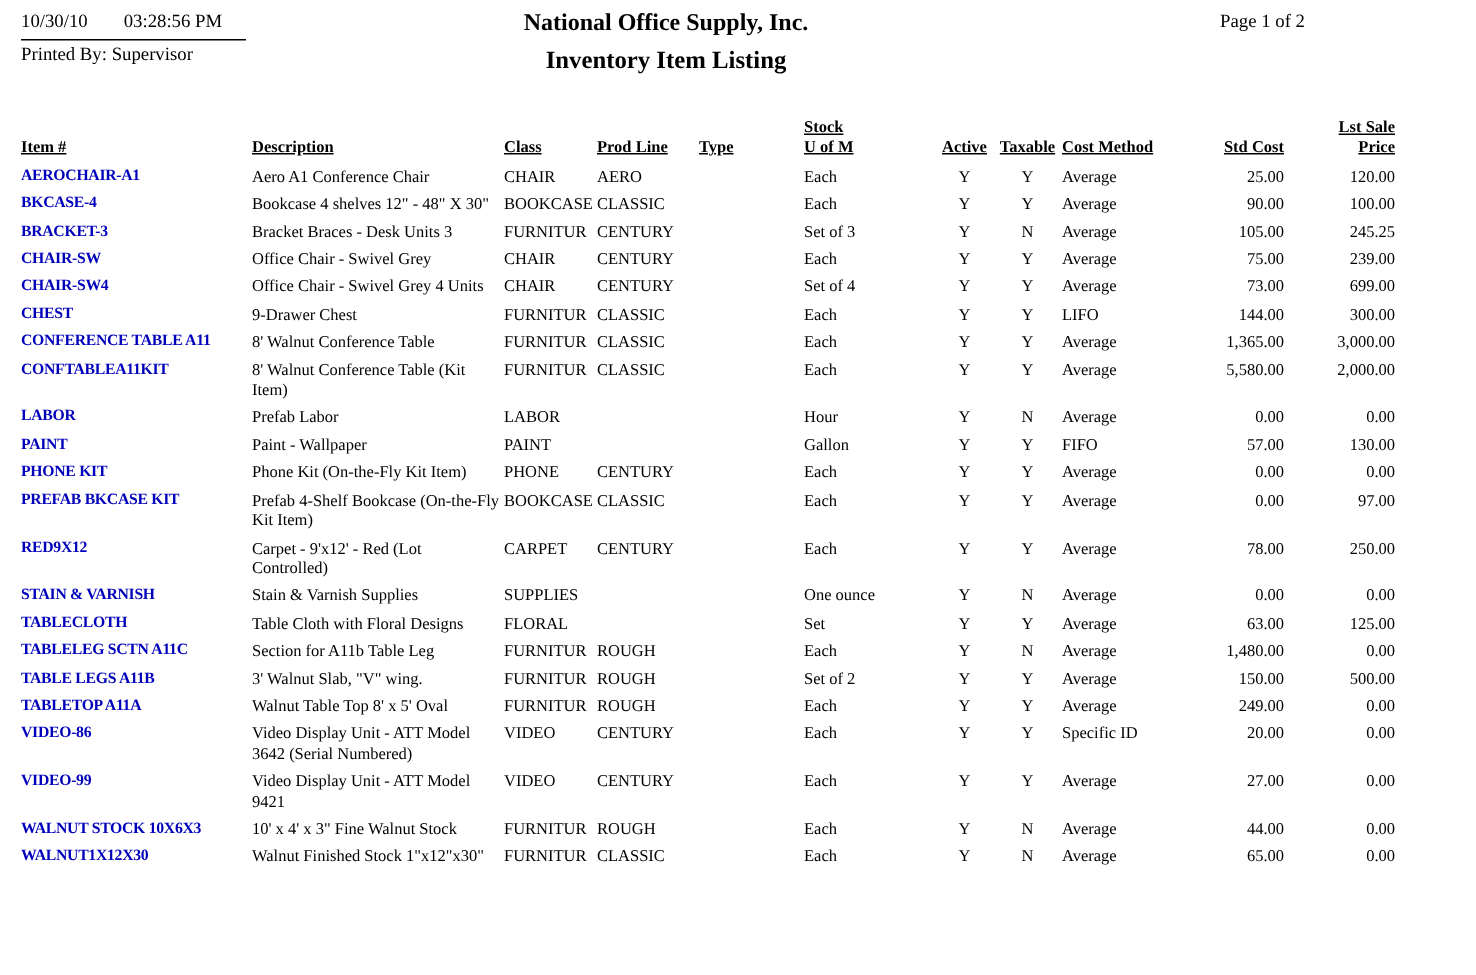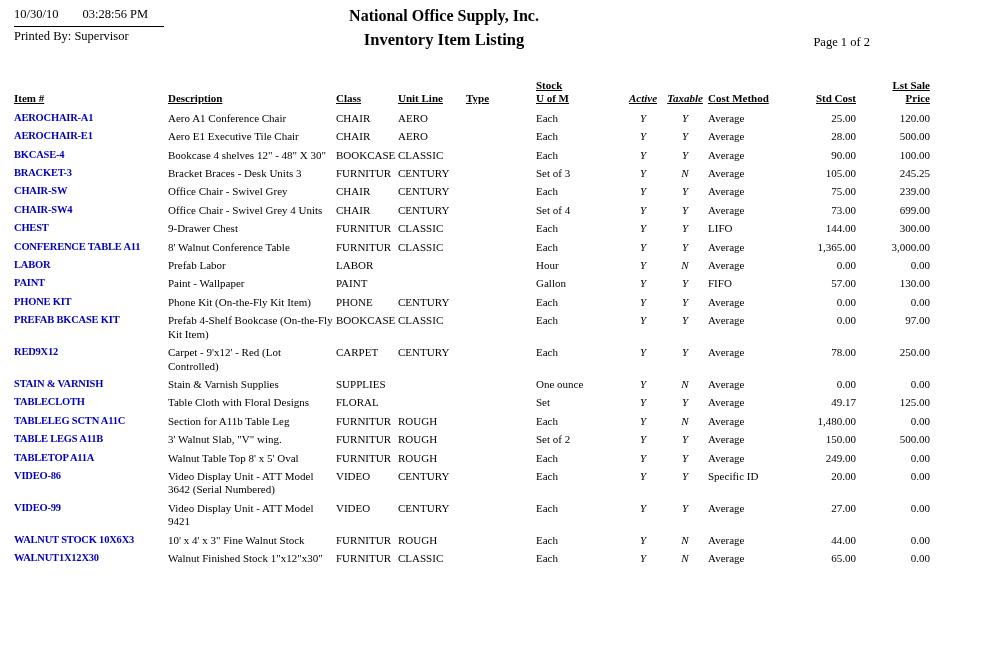--- a/index.html
+++ b/index.html
@@ -13,34 +13,34 @@
   .page { width:888px; height:650px; padding:7px 14px 0 14px; position:relative; }
 
   
   .report-header { position:relative; height:54px; }
   .header-left { position:absolute; left:0; top:0; font-size:12.5px; }
   .dt-line span.time { margin-left:24px; }
   .header-rule { width:150px; border-top:1px solid #000; margin:4px 0 2px 0; }
   .header-center { position:absolute; left:50%; top:0; transform:translateX(-50%); text-align:center; white-space:nowrap; }
   .company-name { font-weight:bold; font-size:16px; }
   .report-title { font-weight:bold; font-size:16.5px; margin-top:5px; }
-  .header-right { position:absolute; right:4px; top:0; font-size:12.5px;margin-top:28px; }
+  .header-right { position:absolute; right:4px; top:0; font-size:12.5px; }
 
   
   table.inventory { border-collapse:collapse; table-layout:fixed; width:926px; margin-top:16px; }
   th, td {
     font-size:11px; line-height:1.22;
     padding:2px 2px 2px 0;
     text-align:left; vertical-align:top;
     word-wrap:break-word;
   }
   thead th { font-weight:bold; vertical-align:bottom; padding-bottom:3px; }
   .u { text-decoration:underline; }
   td.item-cell { color:#0000bb; font-weight:bold; font-size:10.5px; letter-spacing:-0.2px; cursor:pointer; }
-  .center { text-align:center;font-style:italic; }
+  .center { text-align:center; }
   .right { text-align:right; padding-right:10px; }
   thead th.right { padding-right:10px; }
   tbody tr td { padding-top:3px; padding-bottom:2px; }
 </style>
 </head>
 <body>
 
 <div class="page">
 
   <div class="report-header">
@@ -70,21 +70,21 @@
       <col style="width:44px">
       <col style="width:88px">
       <col style="width:70px">
       <col style="width:74px">
     </colgroup>
     <thead>
       <tr>
         <th><span class="u">Item #</span></th>
         <th><span class="u">Description</span></th>
         <th><span class="u">Class</span></th>
-        <th><span class="u">Unit Line</span></th>
+        <th><span class="u">Prod Line</span></th>
         <th><span class="u">Type</span></th>
         <th>
           <div><span class="u">Stock</span></div>
           <div><span class="u">U of M</span></div>
         </th>
         <th class="center"><span class="u">Active</span></th>
         <th class="center"><span class="u">Taxable</span></th>
         <th><span class="u">Cost Method</span></th>
         <th class="right"><span class="u">Std Cost</span></th>
         <th class="right"><span class="u">Lst Sale Price</span></th>
@@ -98,33 +98,20 @@
           <td>AERO</td>
           <td></td>
           <td>Each</td>
           <td class="center">Y</td>
           <td class="center">Y</td>
           <td>Average</td>
           <td class="right">25.00</td>
           <td class="right">120.00</td>
         </tr>
         <tr>
-          <td class="item-cell">AEROCHAIR-E1</td>
-          <td>Aero E1 Executive Tile Chair</td>
-          <td>CHAIR</td>
-          <td>AERO</td>
-          <td></td>
-          <td>Each</td>
-          <td class="center">Y</td>
-          <td class="center">Y</td>
-          <td>Average</td>
-          <td class="right">28.00</td>
-          <td class="right">500.00</td>
-        </tr>
-        <tr>
           <td class="item-cell">BKCASE-4</td>
           <td>Bookcase 4 shelves 12" - 48" X 30"</td>
           <td>BOOKCASE</td>
           <td>CLASSIC</td>
           <td></td>
           <td>Each</td>
           <td class="center">Y</td>
           <td class="center">Y</td>
           <td>Average</td>
           <td class="right">90.00</td>
@@ -189,20 +176,33 @@
           <td>CLASSIC</td>
           <td></td>
           <td>Each</td>
           <td class="center">Y</td>
           <td class="center">Y</td>
           <td>Average</td>
           <td class="right">1,365.00</td>
           <td class="right">3,000.00</td>
         </tr>
         <tr>
+          <td class="item-cell">CONFTABLEA11KIT</td>
+          <td>8' Walnut Conference Table (Kit Item)</td>
+          <td>FURNITUR</td>
+          <td>CLASSIC</td>
+          <td></td>
+          <td>Each</td>
+          <td class="center">Y</td>
+          <td class="center">Y</td>
+          <td>Average</td>
+          <td class="right">5,580.00</td>
+          <td class="right">2,000.00</td>
+        </tr>
+        <tr>
           <td class="item-cell">LABOR</td>
           <td>Prefab Labor</td>
           <td>LABOR</td>
           <td></td>
           <td></td>
           <td>Hour</td>
           <td class="center">Y</td>
           <td class="center">N</td>
           <td>Average</td>
           <td class="right">0.00</td>
@@ -276,21 +276,21 @@
         <tr>
           <td class="item-cell">TABLECLOTH</td>
           <td>Table Cloth with Floral Designs</td>
           <td>FLORAL</td>
           <td></td>
           <td></td>
           <td>Set</td>
           <td class="center">Y</td>
           <td class="center">Y</td>
           <td>Average</td>
-          <td class="right">49.17</td>
+          <td class="right">63.00</td>
           <td class="right">125.00</td>
         </tr>
         <tr>
           <td class="item-cell">TABLELEG SCTN A11C</td>
           <td>Section for A11b Table Leg</td>
           <td>FURNITUR</td>
           <td>ROUGH</td>
           <td></td>
           <td>Each</td>
           <td class="center">Y</td>

